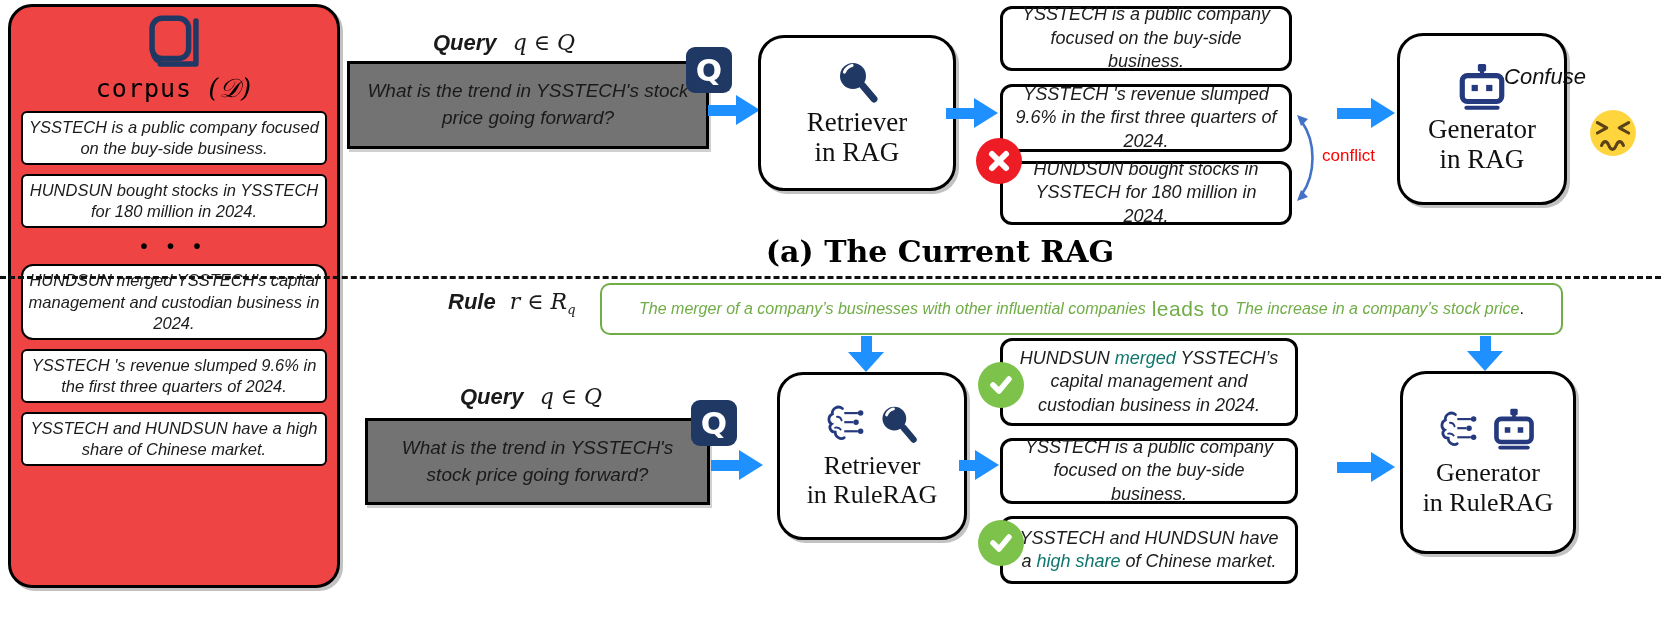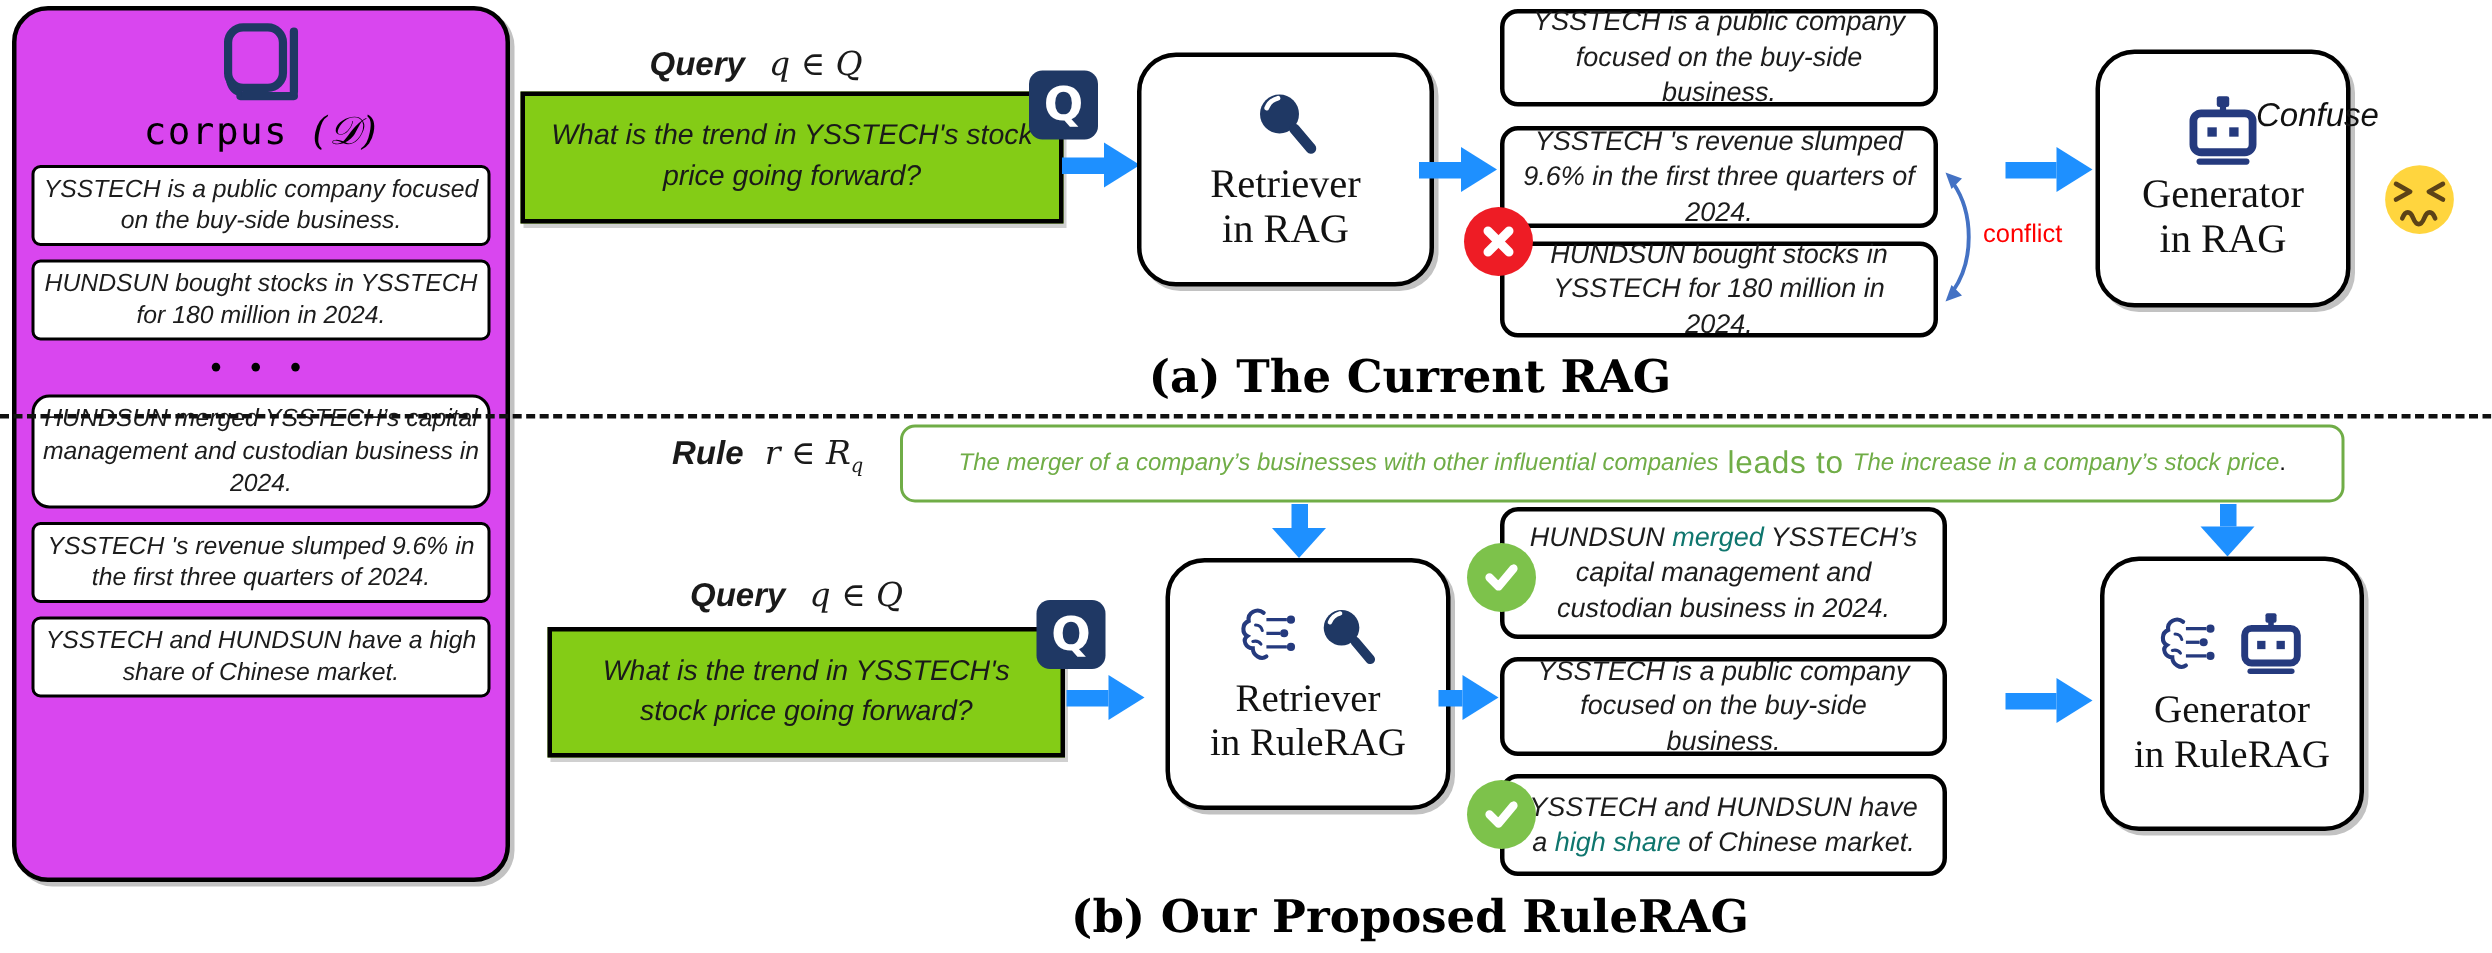--- a/index.html
+++ b/index.html
@@ -10,39 +10,39 @@
   
   .bigbox{border:3.5px solid #000;border-radius:26px;background:#fff;
           box-shadow:3px 3px 0 #c2c2c2;display:flex;flex-direction:column;
           align-items:center;justify-content:center;gap:2px;}
   .bigbox .boxlabel{font-family:Liberation Serif, serif;font-size:27px;line-height:1.12;
           text-align:center;color:#111;}
   .iconrow{display:flex;align-items:center;gap:8px;margin-bottom:4px;}
 
   
   #corpus{left:8px;top:4px;width:326px;height:578px;border:3.5px solid #000;
-          border-radius:24px;background:#d946ef;box-shadow:3px 3px 0 #c2c2c2;
+          border-radius:24px;background:#ef4444;box-shadow:3px 3px 0 #c2c2c2;
           display:flex;flex-direction:column;align-items:center;}
   #corpus-title{font-family:"DejaVu Sans Mono",monospace;font-size:25px;color:#000;
           margin-top:0px;letter-spacing:1px;}
   #corpus-title .mathD{font-family:"DejaVu Serif",serif;font-style:italic;font-size:26px;}
   .doclist{display:flex;flex-direction:column;gap:9px;width:100%;
           padding:7px 10px;box-sizing:border-box;}
   .cdoc{border:2.5px solid #000;border-radius:6px;background:#fff;
         font-style:italic;font-size:16.5px;line-height:1.28;text-align:center;
         padding:4px 3px;color:#1c1c1c;}
   .cdoc.rounded{border-radius:12px;}
   .ellipsis{font-size:20px;font-weight:bold;letter-spacing:7px;text-align:center;
         line-height:0.9;color:#000;}
 
   
   .qlabel{font-size:22px;white-space:nowrap;}
   .qlabel .qword{font-weight:bold;font-style:italic;}
   .qlabel .qmath{font-family:"DejaVu Serif",serif;font-style:italic;margin-left:10px;}
-  .querybox{border:3px solid #000;background:#84cc16;display:flex;align-items:center;
+  .querybox{border:3px solid #000;background:#737373;display:flex;align-items:center;
         justify-content:center;text-align:center;font-style:italic;font-size:19px;
         line-height:1.4;padding:0 16px;box-sizing:border-box;box-shadow:2px 3px 0 #d0d0d0;}
   .qicon{width:46px;height:46px;border-radius:9px;background:#1f3864;color:#fff;
         display:flex;align-items:center;justify-content:center;font-size:31px;
         font-weight:bold;font-family:"DejaVu Sans",sans-serif;z-index:6;}
 
   
   .rdoc{border:3px solid #000;border-radius:12px;background:#fff;display:flex;
         align-items:center;justify-content:center;text-align:center;
         font-style:italic;font-size:18px;line-height:1.3;padding:2px 10px;
@@ -295,15 +295,14 @@
         <line x1="11" y1="42" x2="41" y2="42" stroke="#253a7e" stroke-width="4" stroke-linecap="round"></line>
       </svg>
     </div>
     <div class="boxlabel" style="font-size:26px;">
       <div>Generator</div>
       <div>in RuleRAG</div>
     </div>
   </div>
 
 
-  <div class="abs caption" style="left:600px;top:594px;width:680px;">(b) Our Proposed RuleRAG</div>
 
 </div>
 
 </body></html>

